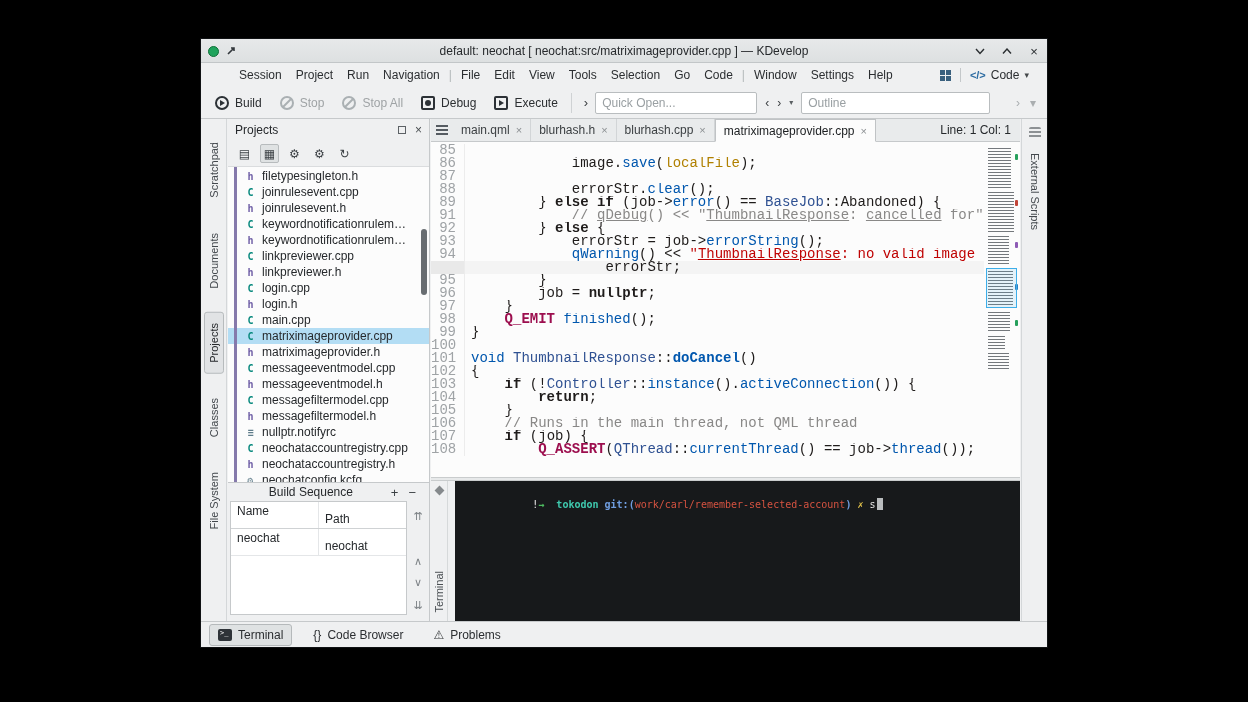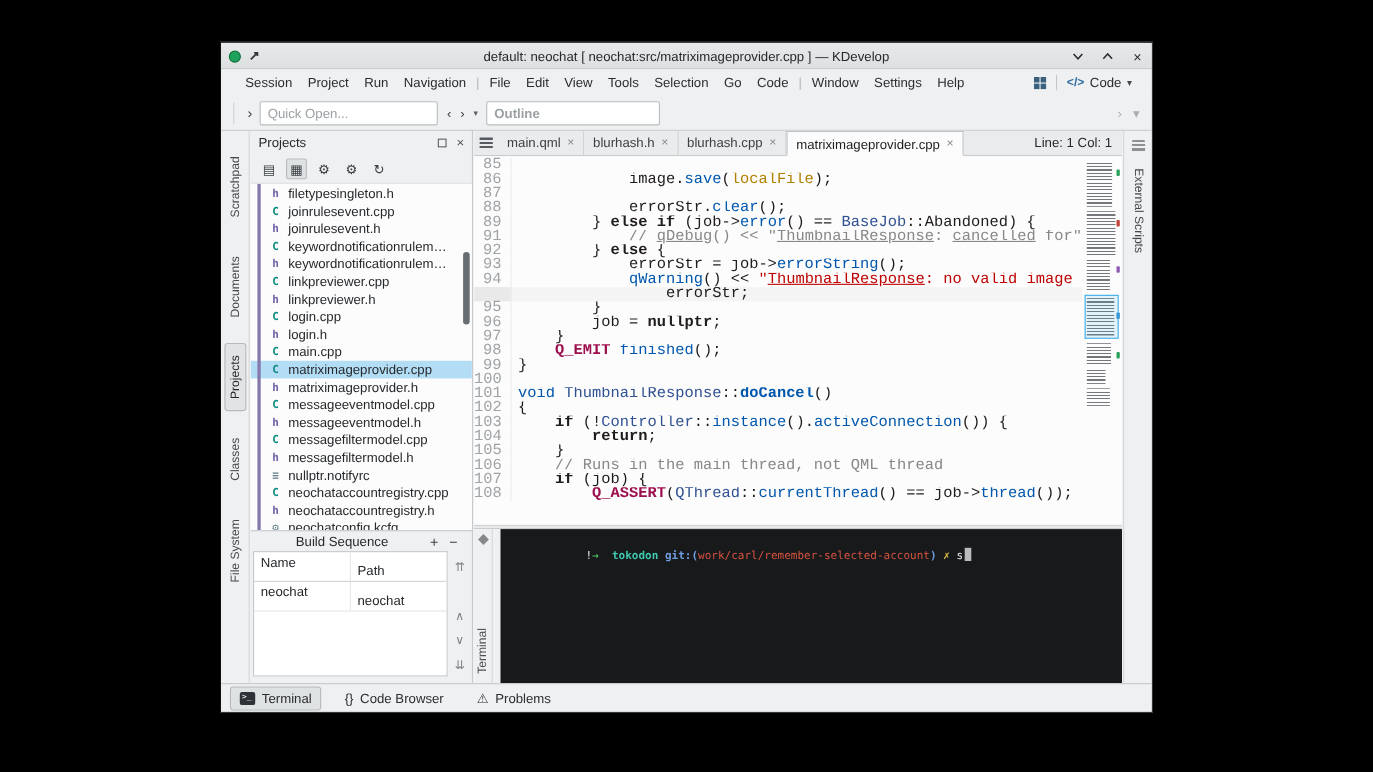--- a/index.html
+++ b/index.html
@@ -11,21 +11,21 @@
   .titlebar{position:absolute;left:0;top:0;right:0;height:24px;background:linear-gradient(#e7e9ea,#dde0e1);border-bottom:1px solid #c2c6c8;display:flex;align-items:center;font-size:12px;color:#26292c;}
   .tb-left{position:absolute;left:7px;top:0;height:24px;display:flex;align-items:center;gap:7px;}
   .session-dot{width:11px;height:11px;border-radius:50%;background:#1fa35c;border:1px solid #0f7038;}
   .pin-ic{width:10px;height:10px;}
   .tb-title{flex:1;text-align:center;white-space:nowrap;overflow:hidden;}
   .tb-controls{position:absolute;right:6px;top:0;height:24px;display:flex;align-items:center;gap:13px;color:#2a2e31;}
   .tb-controls svg{display:block;}
   .wbtn{display:flex;align-items:center;justify-content:center;width:14px;height:14px;font-size:13px;line-height:1;}
 
   
-  .menubar{position:absolute;left:0;top:24px;right:0;height:24px;background:#eff0f1;display:flex;align-items:center;padding:0 15px;font-size:12px;color:#2b2e31;}
+  .menubar{position:absolute;left:16px;top:24px;right:0;height:24px;background:#eff0f1;display:flex;align-items:center;padding:0 15px;font-size:12px;color:#2b2e31;}
   .mb-items{display:flex;align-items:center;}
   .mb-item{padding:3px 7px;border-radius:2px;white-space:nowrap;}
   .mb-sep{color:#b4b8ba;padding:0 2px;}
   .mb-right{margin-left:auto;display:flex;align-items:center;gap:9px;padding-right:3px;}
   .grid-icon{display:grid;grid-template-columns:5px 5px;grid-gap:1px;}
   .grid-icon i{width:5px;height:5px;background:#39607e;}
   .mb-vline{width:1px;height:14px;background:#c4c8ca;}
   .code-menu{display:flex;align-items:center;gap:5px;}
   .code-ic{color:#2d6ca2;font-weight:bold;font-size:11px;}
   .caret{font-size:9px;color:#44484b;}
@@ -216,29 +216,51 @@
         <span class="mb-vline"></span>
         <span class="code-menu">
           <span class="code-ic">&lt;/&gt;</span>
           <span>Code</span>
           <span class="caret">▾</span>
         </span>
       </div>
     </div>
 
     <div class="toolbar">
+      <div class="toolbar-buttons">
+          <div class="tbtn">
+            <span class="ic ic-build"></span>
+            <span class="tlabel">Build</span>
+          </div>
+          <div class="tbtn disabled">
+            <span class="ic ic-stop"></span>
+            <span class="tlabel">Stop</span>
+          </div>
+          <div class="tbtn disabled">
+            <span class="ic ic-stop-all"></span>
+            <span class="tlabel">Stop All</span>
+          </div>
+          <div class="tbtn">
+            <span class="ic ic-debug"></span>
+            <span class="tlabel">Debug</span>
+          </div>
+          <div class="tbtn">
+            <span class="ic ic-execute"></span>
+            <span class="tlabel">Execute</span>
+          </div>
+        </div>
       <span class="tsep"></span>
       <span class="tarrow">›</span>
       <input class="tfield" style="width: 162px;" placeholder="Quick Open...">
       <span class="navbtns">
         <span>‹</span>
         <span>›</span>
         <span class="nav-caret">▾</span>
       </span>
-      <input class="tfield" style="width: 158px; font-weight: bold;" placeholder="Outline">
+      <input class="tfield" style="width: 189px;" placeholder="Outline">
       <span class="tb-end">
         <span>›</span>
         <span>▾</span>
       </span>
     </div>
 
     <div class="main">
 
       <div class="dock-left">
           <div class="vtab">Scratchpad</div>

